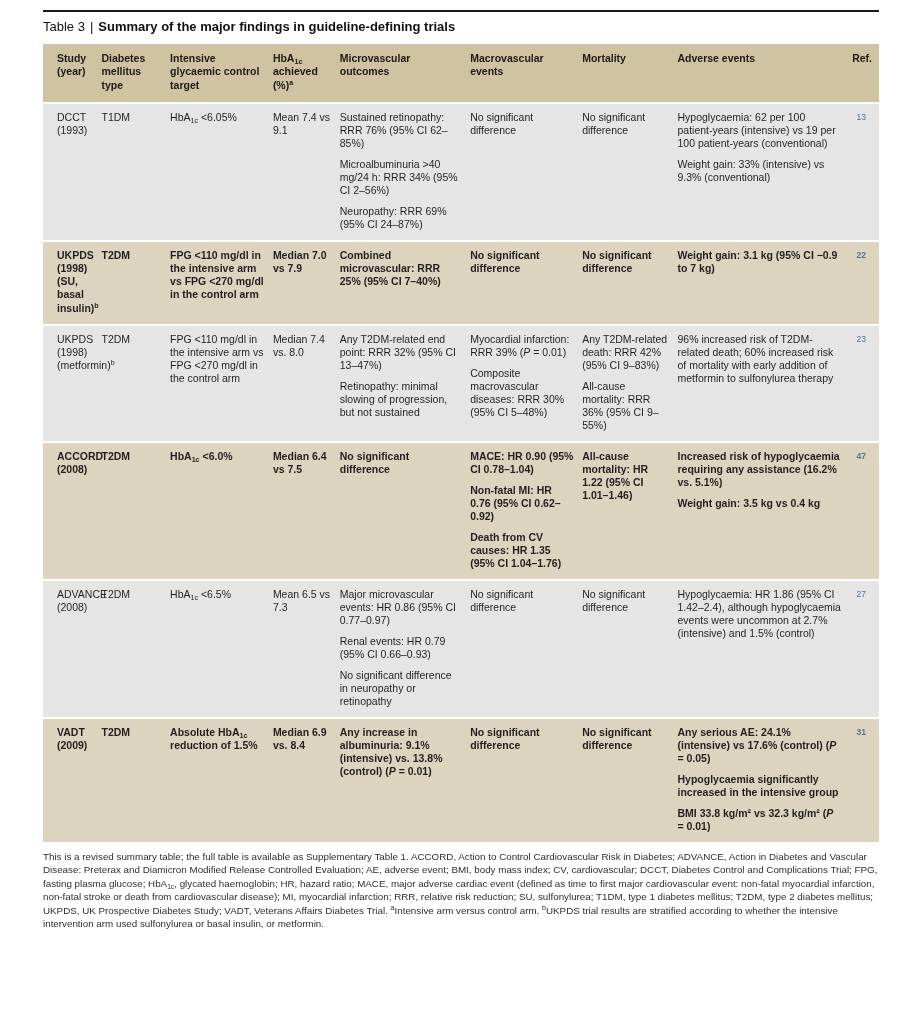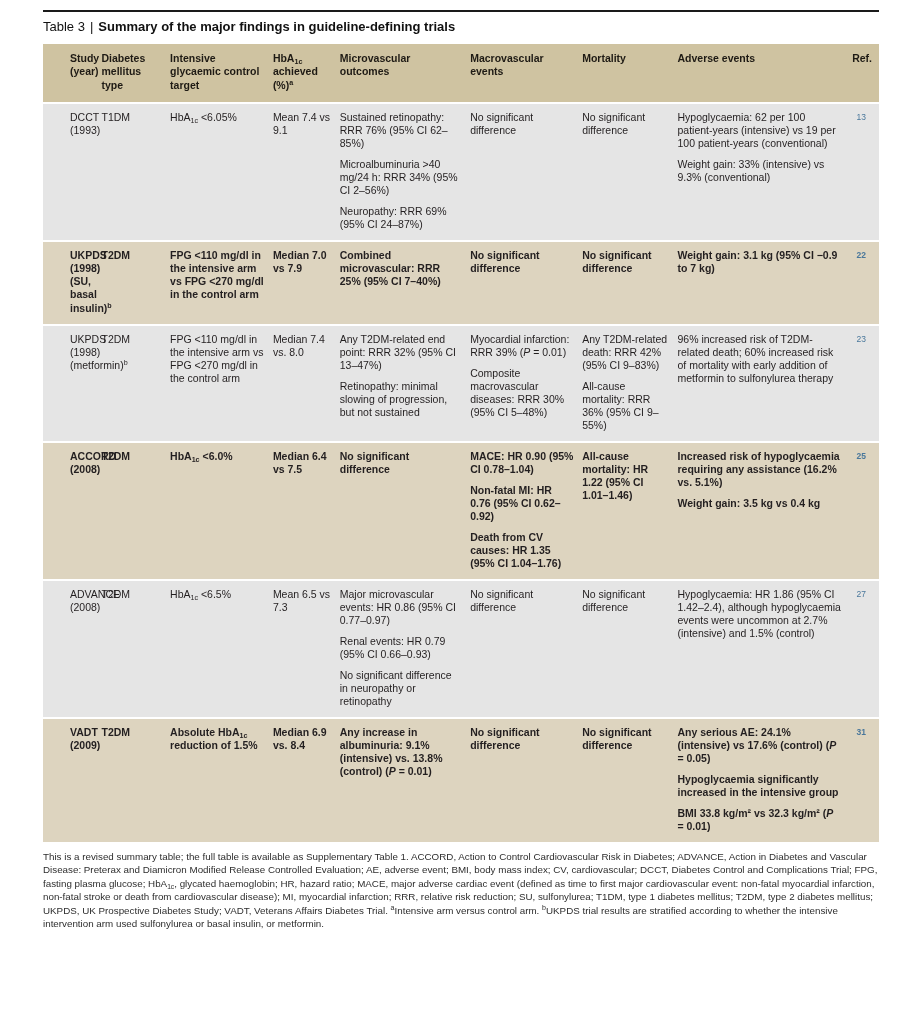--- a/index.html
+++ b/index.html
@@ -20,21 +20,21 @@
   thead th {
     background: #cfc3a1;
     font-weight: 700;
     text-align: left;
     vertical-align: top;
     font-size: 10.5px;
     line-height: 1.28;
     padding: 8px 8px 10px 0;
     color: #1e1a14;
   }
-  th:first-child, td:first-child { padding-left: 27px; }
+  th:first-child, td:first-child { padding-left: 14px; }
   tbody td {
     vertical-align: top;
     font-size: 10.5px;
     line-height: 1.24;
     padding: 7px 8px 9px 0;
   }
   tr.light td { background: #e5e5e5; }
   tr.dark td  { background: #ddd4bf; font-weight: bold; }
   td p { margin: 0 0 8px 0; }
   td p:last-child { margin-bottom: 0; }
@@ -163,21 +163,21 @@
             <p>Non-fatal MI: HR 0.76 (95% CI 0.62–0.92)</p>
             <p>Death from CV causes: HR 1.35 (95% CI 1.04–1.76)</p>
           </td>
           <td>
             <p>All-cause mortality: HR 1.22 (95% CI 1.01–1.46)</p>
           </td>
           <td>
             <p>Increased risk of hypoglycaemia requiring any assistance (16.2% vs. 5.1%)</p>
             <p>Weight gain: 3.5 kg vs 0.4 kg</p>
           </td>
-          <td class="ref">25</td>
+          <td class="ref">47</td>
         </tr>
         <tr class="light">
           <td>ADVANCE (2008)</td>
           <td>T2DM</td>
           <td>HbA<sub>1c</sub> &lt;6.5%</td>
           <td>Mean 6.5 vs 7.3</td>
           <td>
             <p>Major microvascular events: HR 0.86 (95% CI 0.77–0.97)</p>
             <p>Renal events: HR 0.79 (95% CI 0.66–0.93)</p>
             <p>No significant difference in neuropathy or retinopathy</p>

